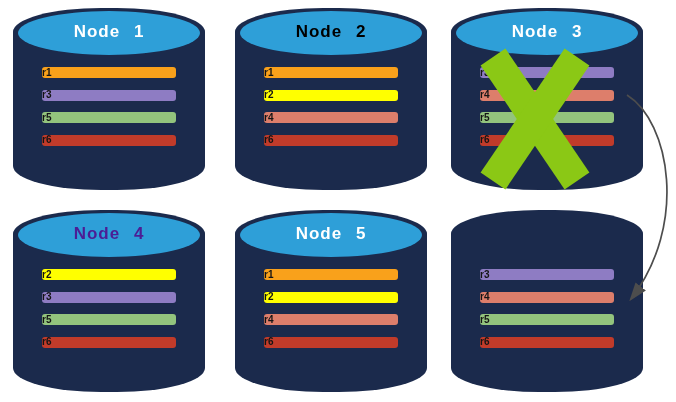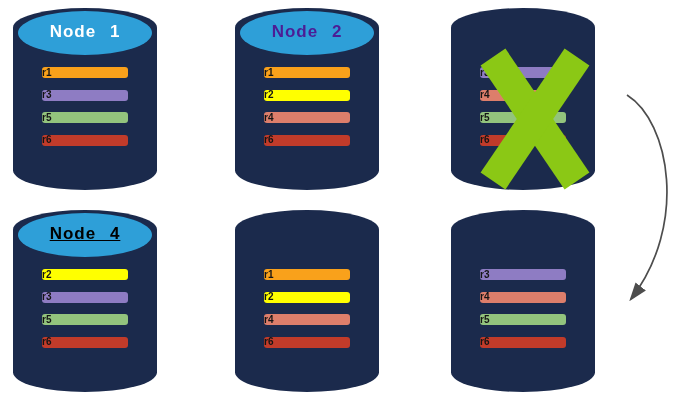--- a/index.html
+++ b/index.html
@@ -4,21 +4,21 @@
 <style>
   html, body { margin: 0; padding: 0; background: #ffffff; }
   body { font-family: "Liberation Sans", sans-serif; }
   .stage {
     position: relative;
     width: 676px;
     height: 402px;
     background: #ffffff;
     overflow: hidden;
   }
-  .node { position: absolute; width: 144px; height: 182px; }
+  .node { position: absolute; width: 192px; height: 182px; }
   .cyl-body {
     position: absolute;
     inset: 0;
     border-radius: 88px / 24px;
   }
   .cyl-top {
     position: absolute;
     top: 3px; left: 5px; right: 5px; height: 44px;
     border-radius: 50%;
     display: flex;
@@ -77,79 +77,85 @@
         </div>
       <div class="bar" style="background: rgb(193, 59, 42);">
         <span class="bar-label">r6</span>
         </div>
     </div>
   </div>
 
   <div class="node" style="left:235px; top:8px;">
     <div class="cyl-body" style="background: rgb(27, 42, 76);"></div>
     <div class="cyl-top" style="background: rgb(46, 159, 216);">
-      <span class="node-title" style="color: #4c1d95; text-align: center;">Node 2</span>
+      <span class="node-title" style="color: #000000; text-align: center;">Node 2</span>
     </div>
     <div class="bars">
       <div class="bar" style="background: rgb(249, 161, 27);">
         <span class="bar-label">r1</span>
         </div>
       <div class="bar" style="background: rgb(255, 255, 0);">
         <span class="bar-label">r2</span>
         </div>
       <div class="bar" style="background: rgb(221, 126, 107);">
         <span class="bar-label">r4</span>
         </div>
       <div class="bar" style="background: rgb(193, 59, 42);">
         <span class="bar-label">r6</span>
         </div>
     </div>
   </div>
 
   <div class="node" style="left:451px; top:8px;">
     <div class="cyl-body" style="background: rgb(27, 42, 76);"></div>
+    <div class="cyl-top" style="background: rgb(46, 159, 216);">
+      <span class="node-title" style="color: rgb(255, 255, 255);">Node 3</span>
+    </div>
     <div class="bars">
       <div class="bar" style="background: rgb(142, 124, 195);">
         <span class="bar-label">r3</span>
         </div>
       <div class="bar" style="background: rgb(221, 126, 107);">
         <span class="bar-label">r4</span>
         </div>
       <div class="bar" style="background: rgb(147, 196, 125);">
         <span class="bar-label">r5</span>
         </div>
       <div class="bar" style="background: rgb(193, 59, 42);">
         <span class="bar-label">r6</span>
         </div>
     </div>
   </div>
 
   <div class="node" style="left:13px; top:210px;">
     <div class="cyl-body" style="background: rgb(27, 42, 76);"></div>
     <div class="cyl-top" style="background: rgb(46, 159, 216);">
-      <span class="node-title" style="color: #000000; text-decoration: underline;">Node 4</span>
+      <span class="node-title" style="color: #4c1d95;">Node 4</span>
     </div>
     <div class="bars">
       <div class="bar" style="background: rgb(255, 255, 0);">
         <span class="bar-label">r2</span>
         </div>
       <div class="bar" style="background: rgb(142, 124, 195);">
         <span class="bar-label">r3</span>
         </div>
       <div class="bar" style="background: rgb(147, 196, 125);">
         <span class="bar-label">r5</span>
         </div>
       <div class="bar" style="background: rgb(193, 59, 42);">
         <span class="bar-label">r6</span>
         </div>
     </div>
   </div>
 
   <div class="node" style="left:235px; top:210px;">
     <div class="cyl-body" style="background: rgb(27, 42, 76);"></div>
+    <div class="cyl-top" style="background: rgb(46, 159, 216);">
+      <span class="node-title" style="color: rgb(255, 255, 255);">Node 5</span>
+    </div>
     <div class="bars">
       <div class="bar" style="background: rgb(249, 161, 27);">
         <span class="bar-label">r1</span>
         </div>
       <div class="bar" style="background: rgb(255, 255, 0);">
         <span class="bar-label">r2</span>
         </div>
       <div class="bar" style="background: rgb(221, 126, 107);">
         <span class="bar-label">r4</span>
         </div>

